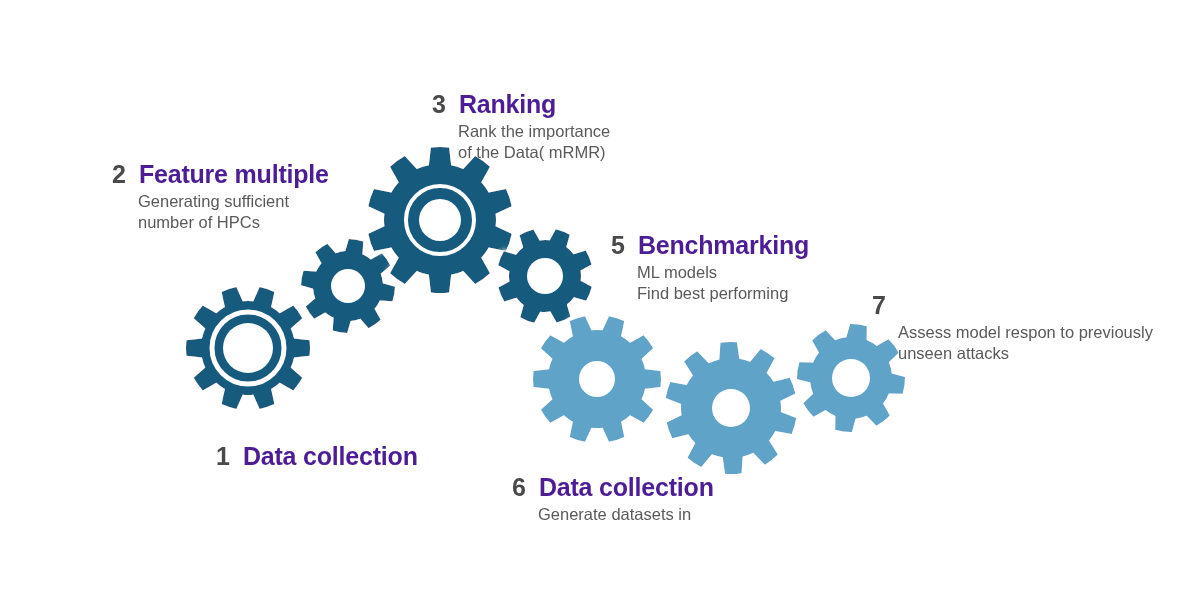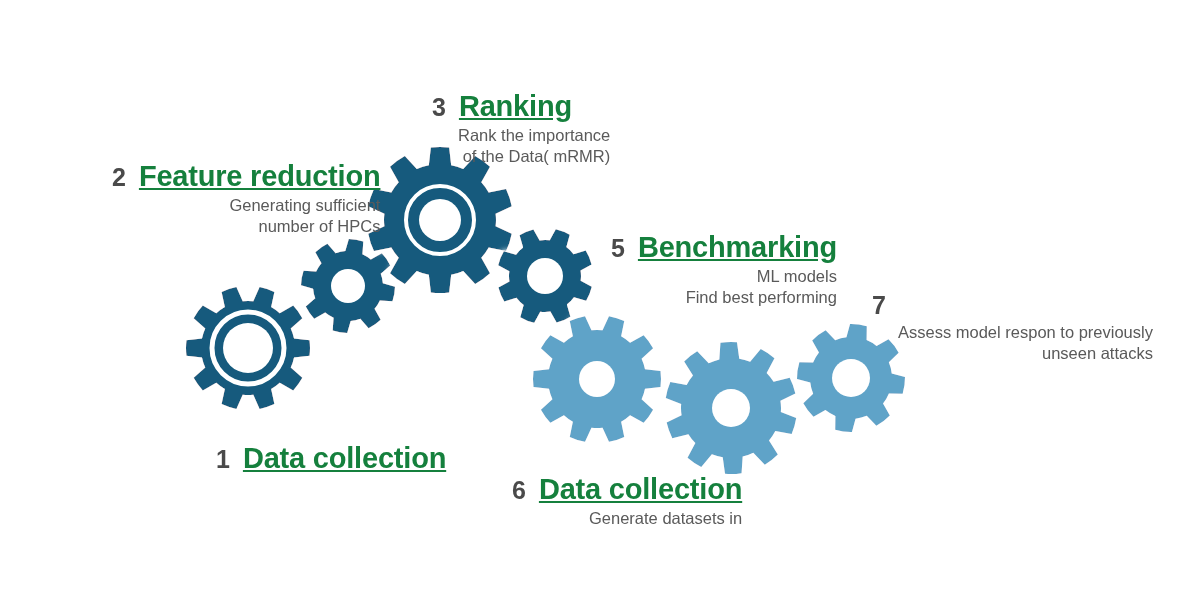--- a/index.html
+++ b/index.html
@@ -36,37 +36,35 @@
     gap: 13px;
     white-space: nowrap;
   }
   .label-num {
     font-size: 25px;
     font-weight: bold;
     color: #4a4a4a;
     letter-spacing: 0px;
   }
   .label-title {
-    font-size: 29px;
+    font-size: 25px;
     font-weight: bold;
-    color: #15803d;
+    color: #4c1d95;
     letter-spacing: -0.2px;
-    text-decoration: underline;
   }
   .label-desc {
     margin-top: 2px;
     margin-left: 26px;
     font-size: 16.5px;
     line-height: 1.28;
     color: #5a5a5a;
     white-space: nowrap;
   }
   .label-desc span {
     display: block;
-    text-align: right;
   }
 </style>
 </head>
 <body>
 
 <div id="diagram-root">
 
   <svg id="gear-canvas" viewBox="0 0 1200 605" xmlns="http://www.w3.org/2000/svg">
       <defs>
         <filter id="halo" x="-25%" y="-25%" width="150%" height="150%">
@@ -109,21 +107,21 @@
   <div id="labels-layer">
       <div class="step-label" style="left: 216px; top: 442px;">
         <div class="label-head">
           <span class="label-num">1</span>
           <span class="label-title">Data collection</span>
         </div>
       </div>
       <div class="step-label" style="left: 112px; top: 160px;">
         <div class="label-head">
           <span class="label-num">2</span>
-          <span class="label-title">Feature reduction</span>
+          <span class="label-title">Feature multiple</span>
         </div>
         <div class="label-desc">
           <span>Generating sufficient</span>
           <span>number of HPCs</span>
         </div>
       </div>
       <div class="step-label" style="left: 432px; top: 90px;">
         <div class="label-head">
           <span class="label-num">3</span>
           <span class="label-title">Ranking</span>

